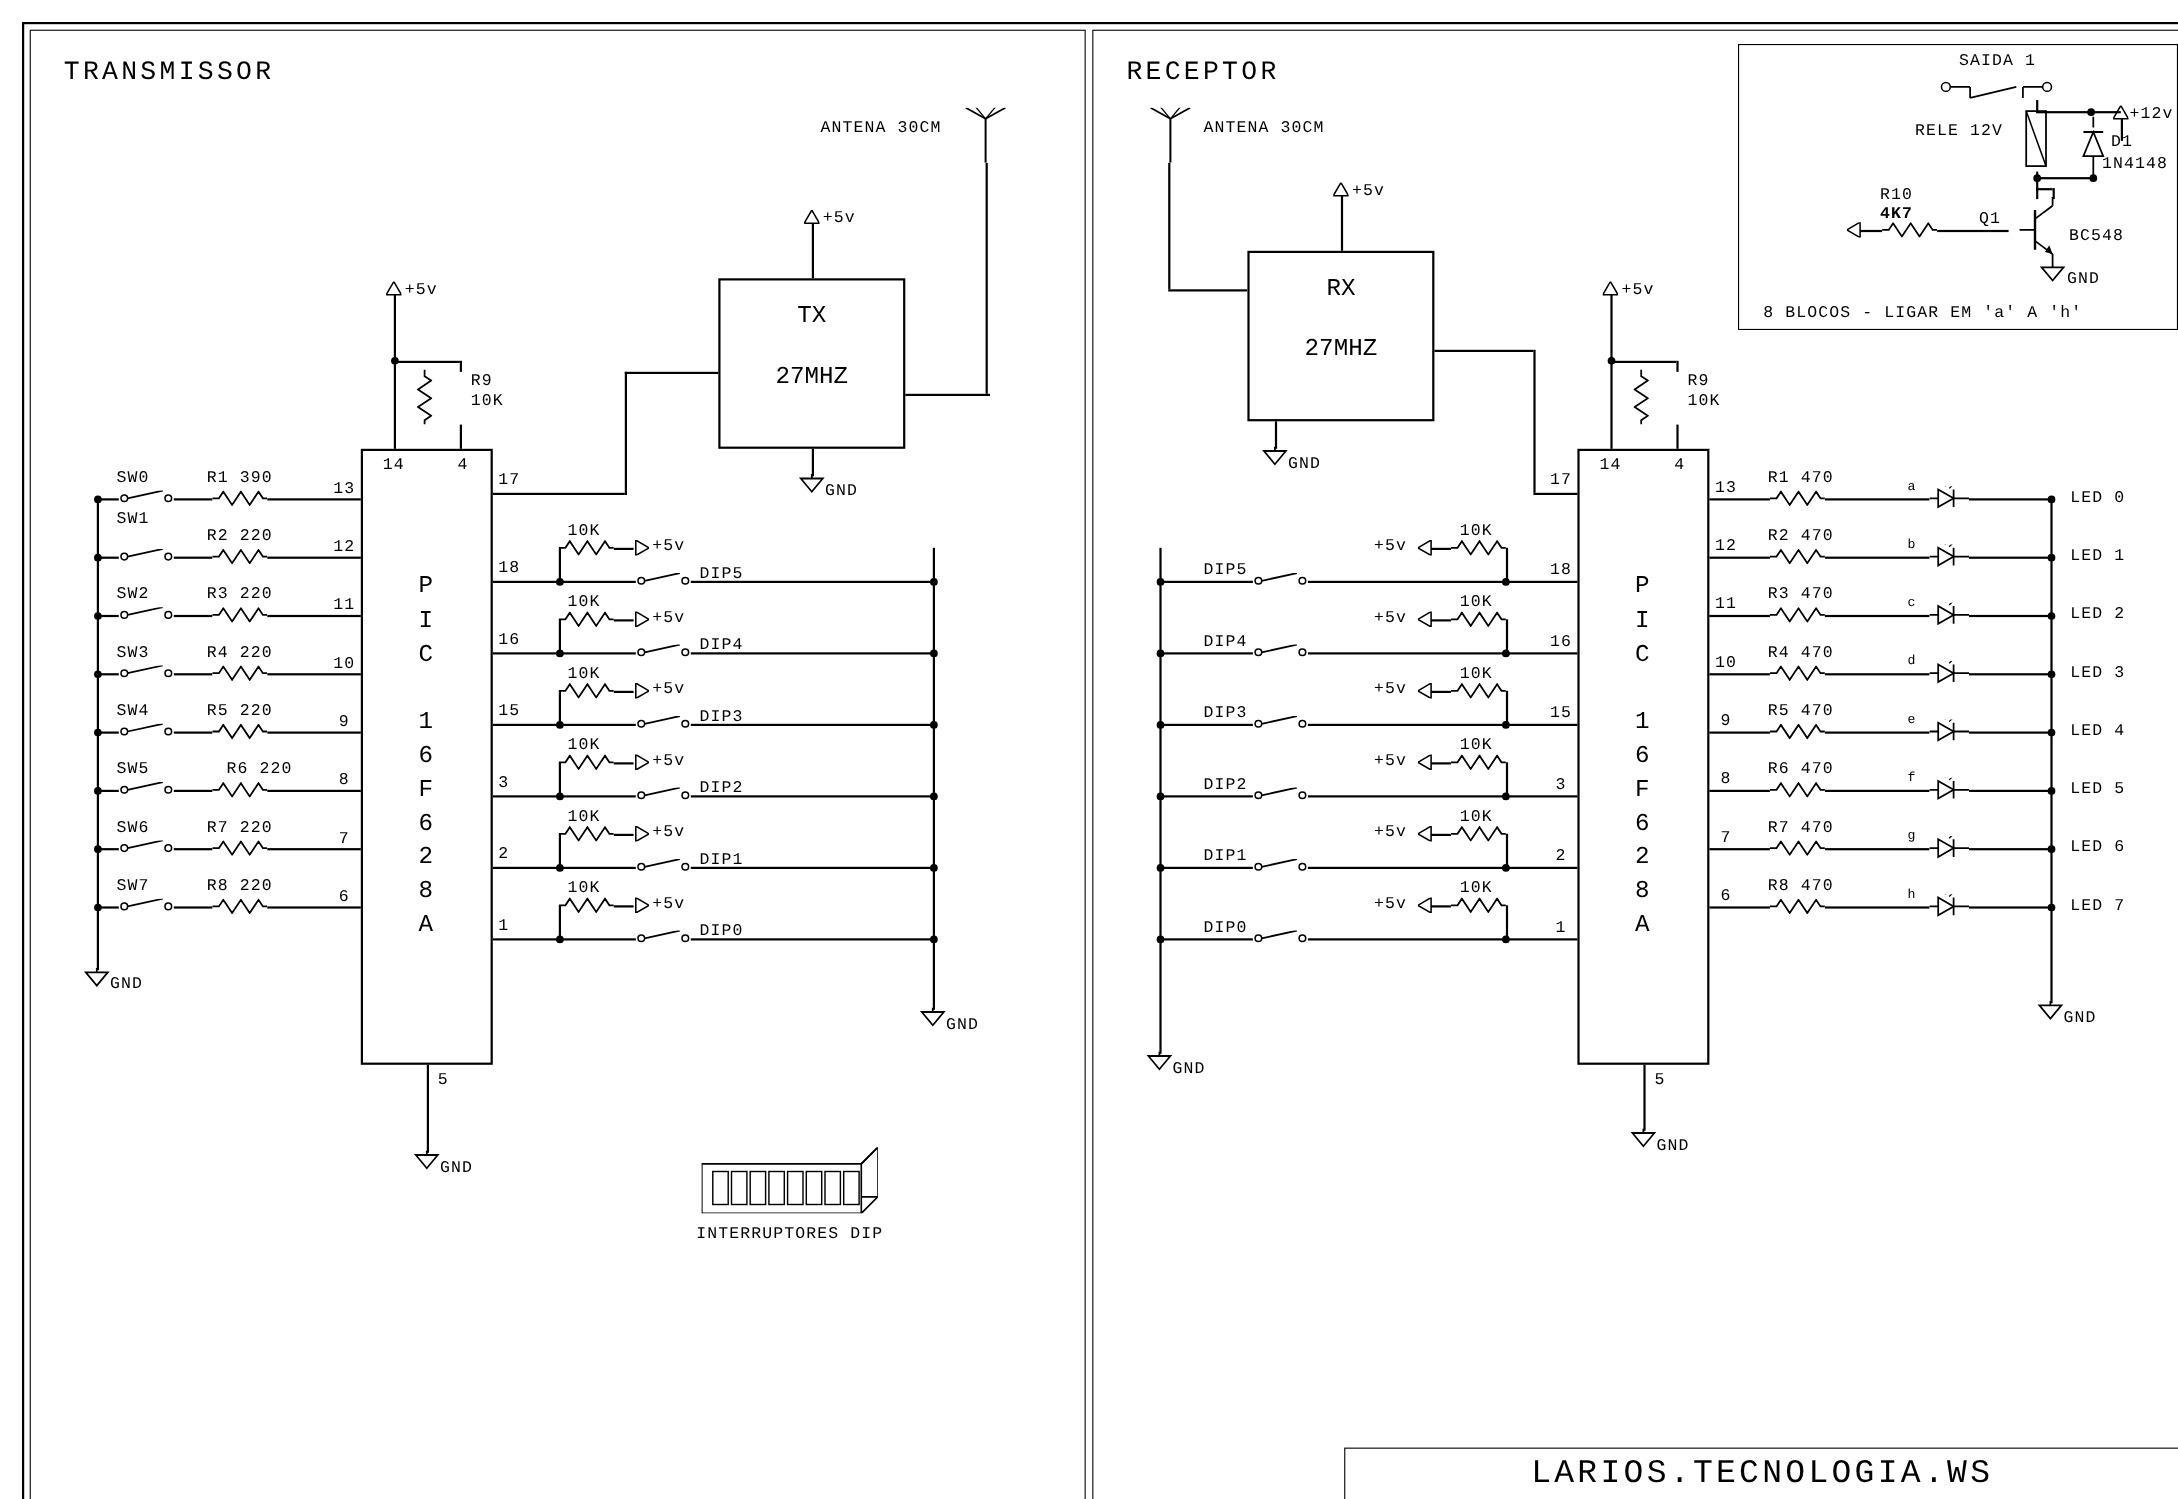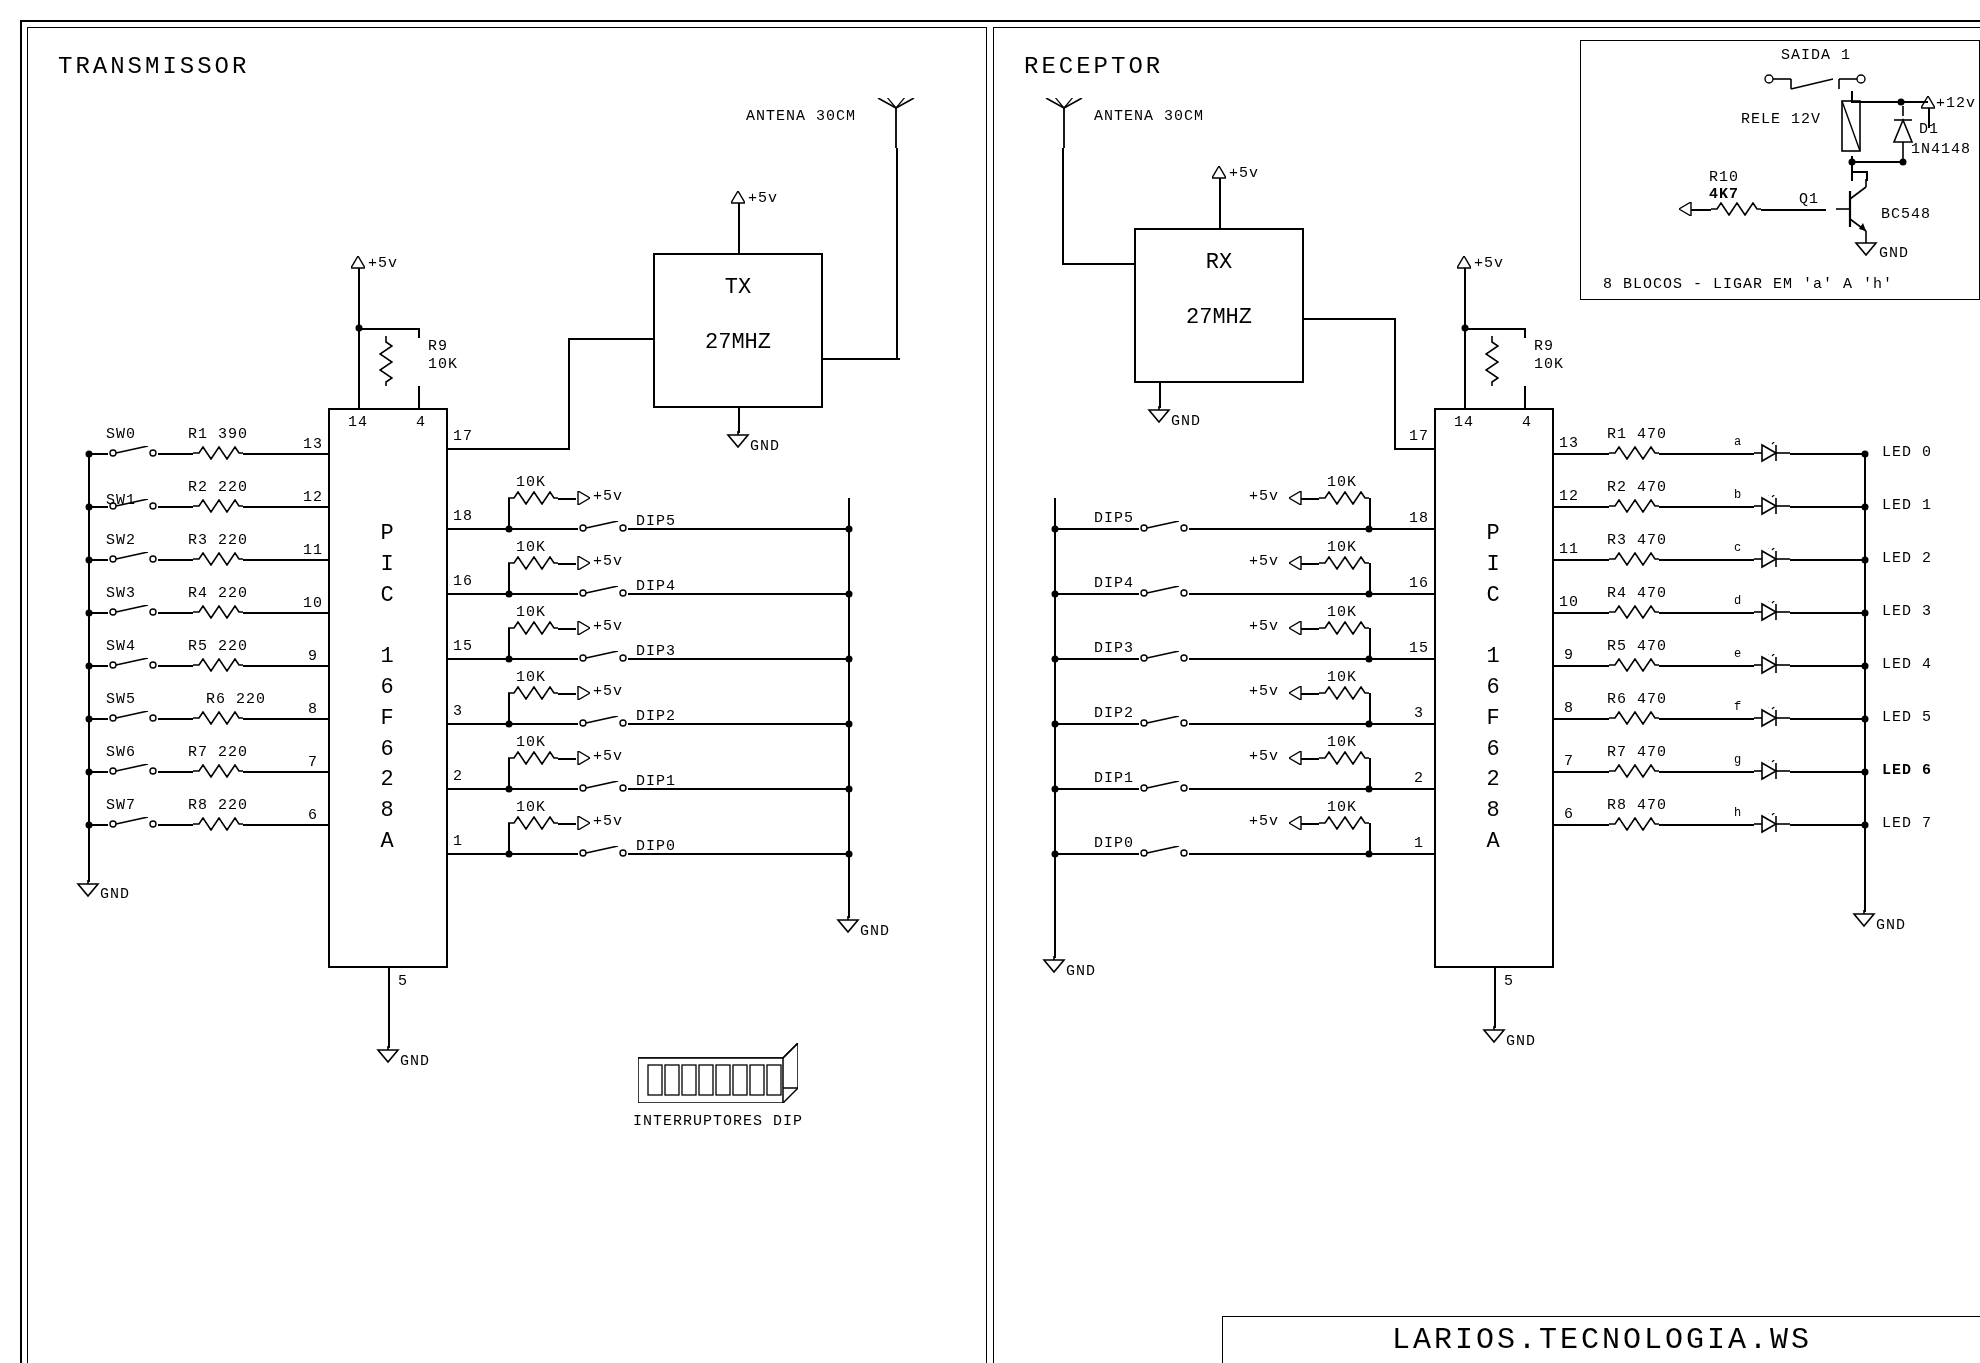--- a/index.html
+++ b/index.html
@@ -253,21 +253,21 @@
 
     <div class="wire-h" style="left:60px; top:478px; width:20px;"></div>
     <div class="switch" style="left:80px; top:471px;"><svg>
           <use href="#sw-h"></use>
         </svg></div>
     <div class="wire-h" style="left:130px; top:478px; width:35px;"></div>
     <div class="resistor" style="left:165px; top:471px;"><svg>
           <use href="#res-h"></use>
         </svg></div>
     <div class="wire-h" style="left:215px; top:478px; width:85px;"></div>
-    <div class="label small" style="left:78px; top:464px;">SW1</div>
+    <div class="label small" style="left:78px; top:435px;">SW1</div>
     <div class="label small" style="left:160px; top:451px;">R2 220</div>
     <div class="label small" style="left:275px; top:461px;">12</div>
     <div class="dot" style="left:61px; top:479px;"></div>
 
     <div class="wire-h" style="left:60px; top:531px; width:20px;"></div>
     <div class="switch" style="left:80px; top:524px;"><svg>
           <use href="#sw-h"></use>
         </svg></div>
     <div class="wire-h" style="left:130px; top:531px; width:35px;"></div>
     <div class="resistor" style="left:165px; top:524px;"><svg>
@@ -667,21 +667,21 @@
     <div class="resistor" style="left:615px; top:736px;"><svg>
           <use href="#res-h"></use>
         </svg></div>
     <div class="label small" style="left:613px; top:716px;text-align:center;">R7 470</div>
     <div class="wire-h" style="left:665px; top:743px; width:95px;"></div>
     <div class="label lower" style="left:740px; top:725px;">g</div>
     <div class="led-sym" style="left:760px; top:732px;"><svg viewBox="0 0 36 22">
           <use href="#led-r"></use>
         </svg></div>
     <div class="wire-h" style="left:796px; top:743px; width:74px;"></div>
-    <div class="label small" style="left:888px; top:734px;font-weight:bold;">LED 6</div>
+    <div class="label small" style="left:888px; top:734px;">LED 6</div>
     <div class="dot" style="left:871px; top:744px;"></div>
 
     <div class="wire-h" style="left:560px; top:796px; width:55px;"></div>
     <div class="label small" style="left:570px; top:778px;">6</div>
     <div class="resistor" style="left:615px; top:789px;"><svg>
           <use href="#res-h"></use>
         </svg></div>
     <div class="label small" style="left:613px; top:769px;">R8 470</div>
     <div class="wire-h" style="left:665px; top:796px; width:95px;"></div>
     <div class="label lower" style="left:740px; top:778px;">h</div>

